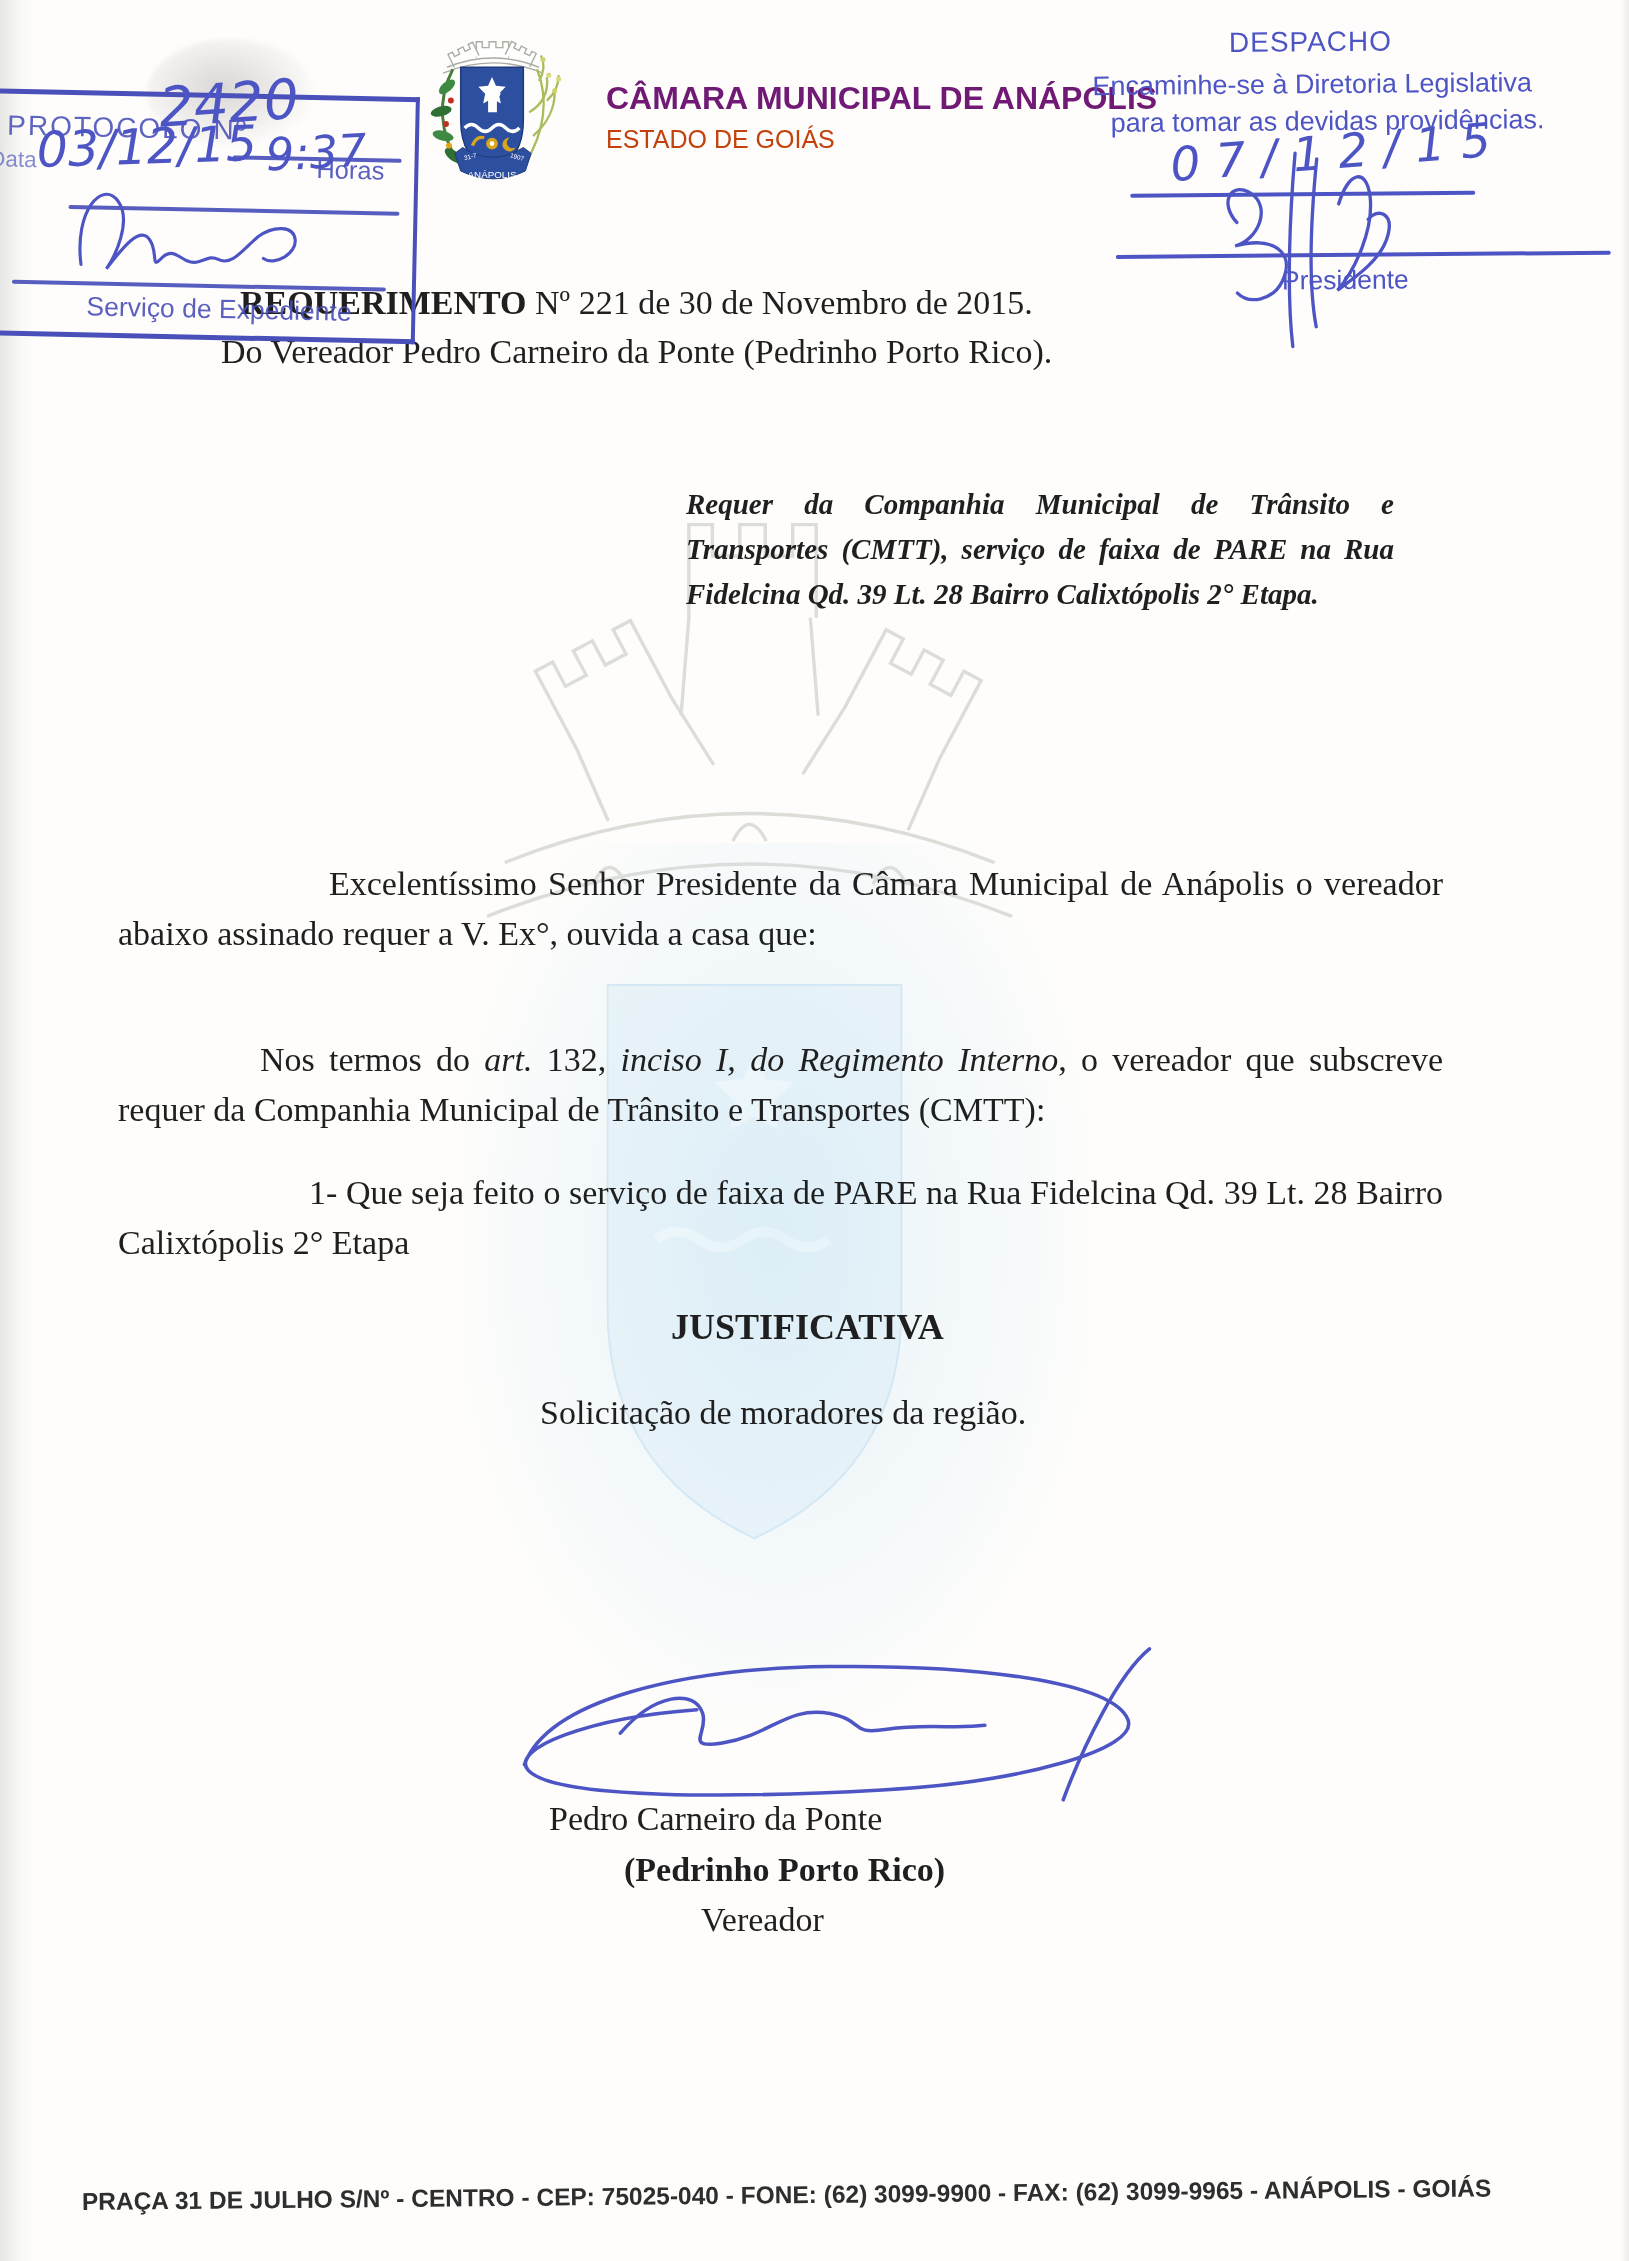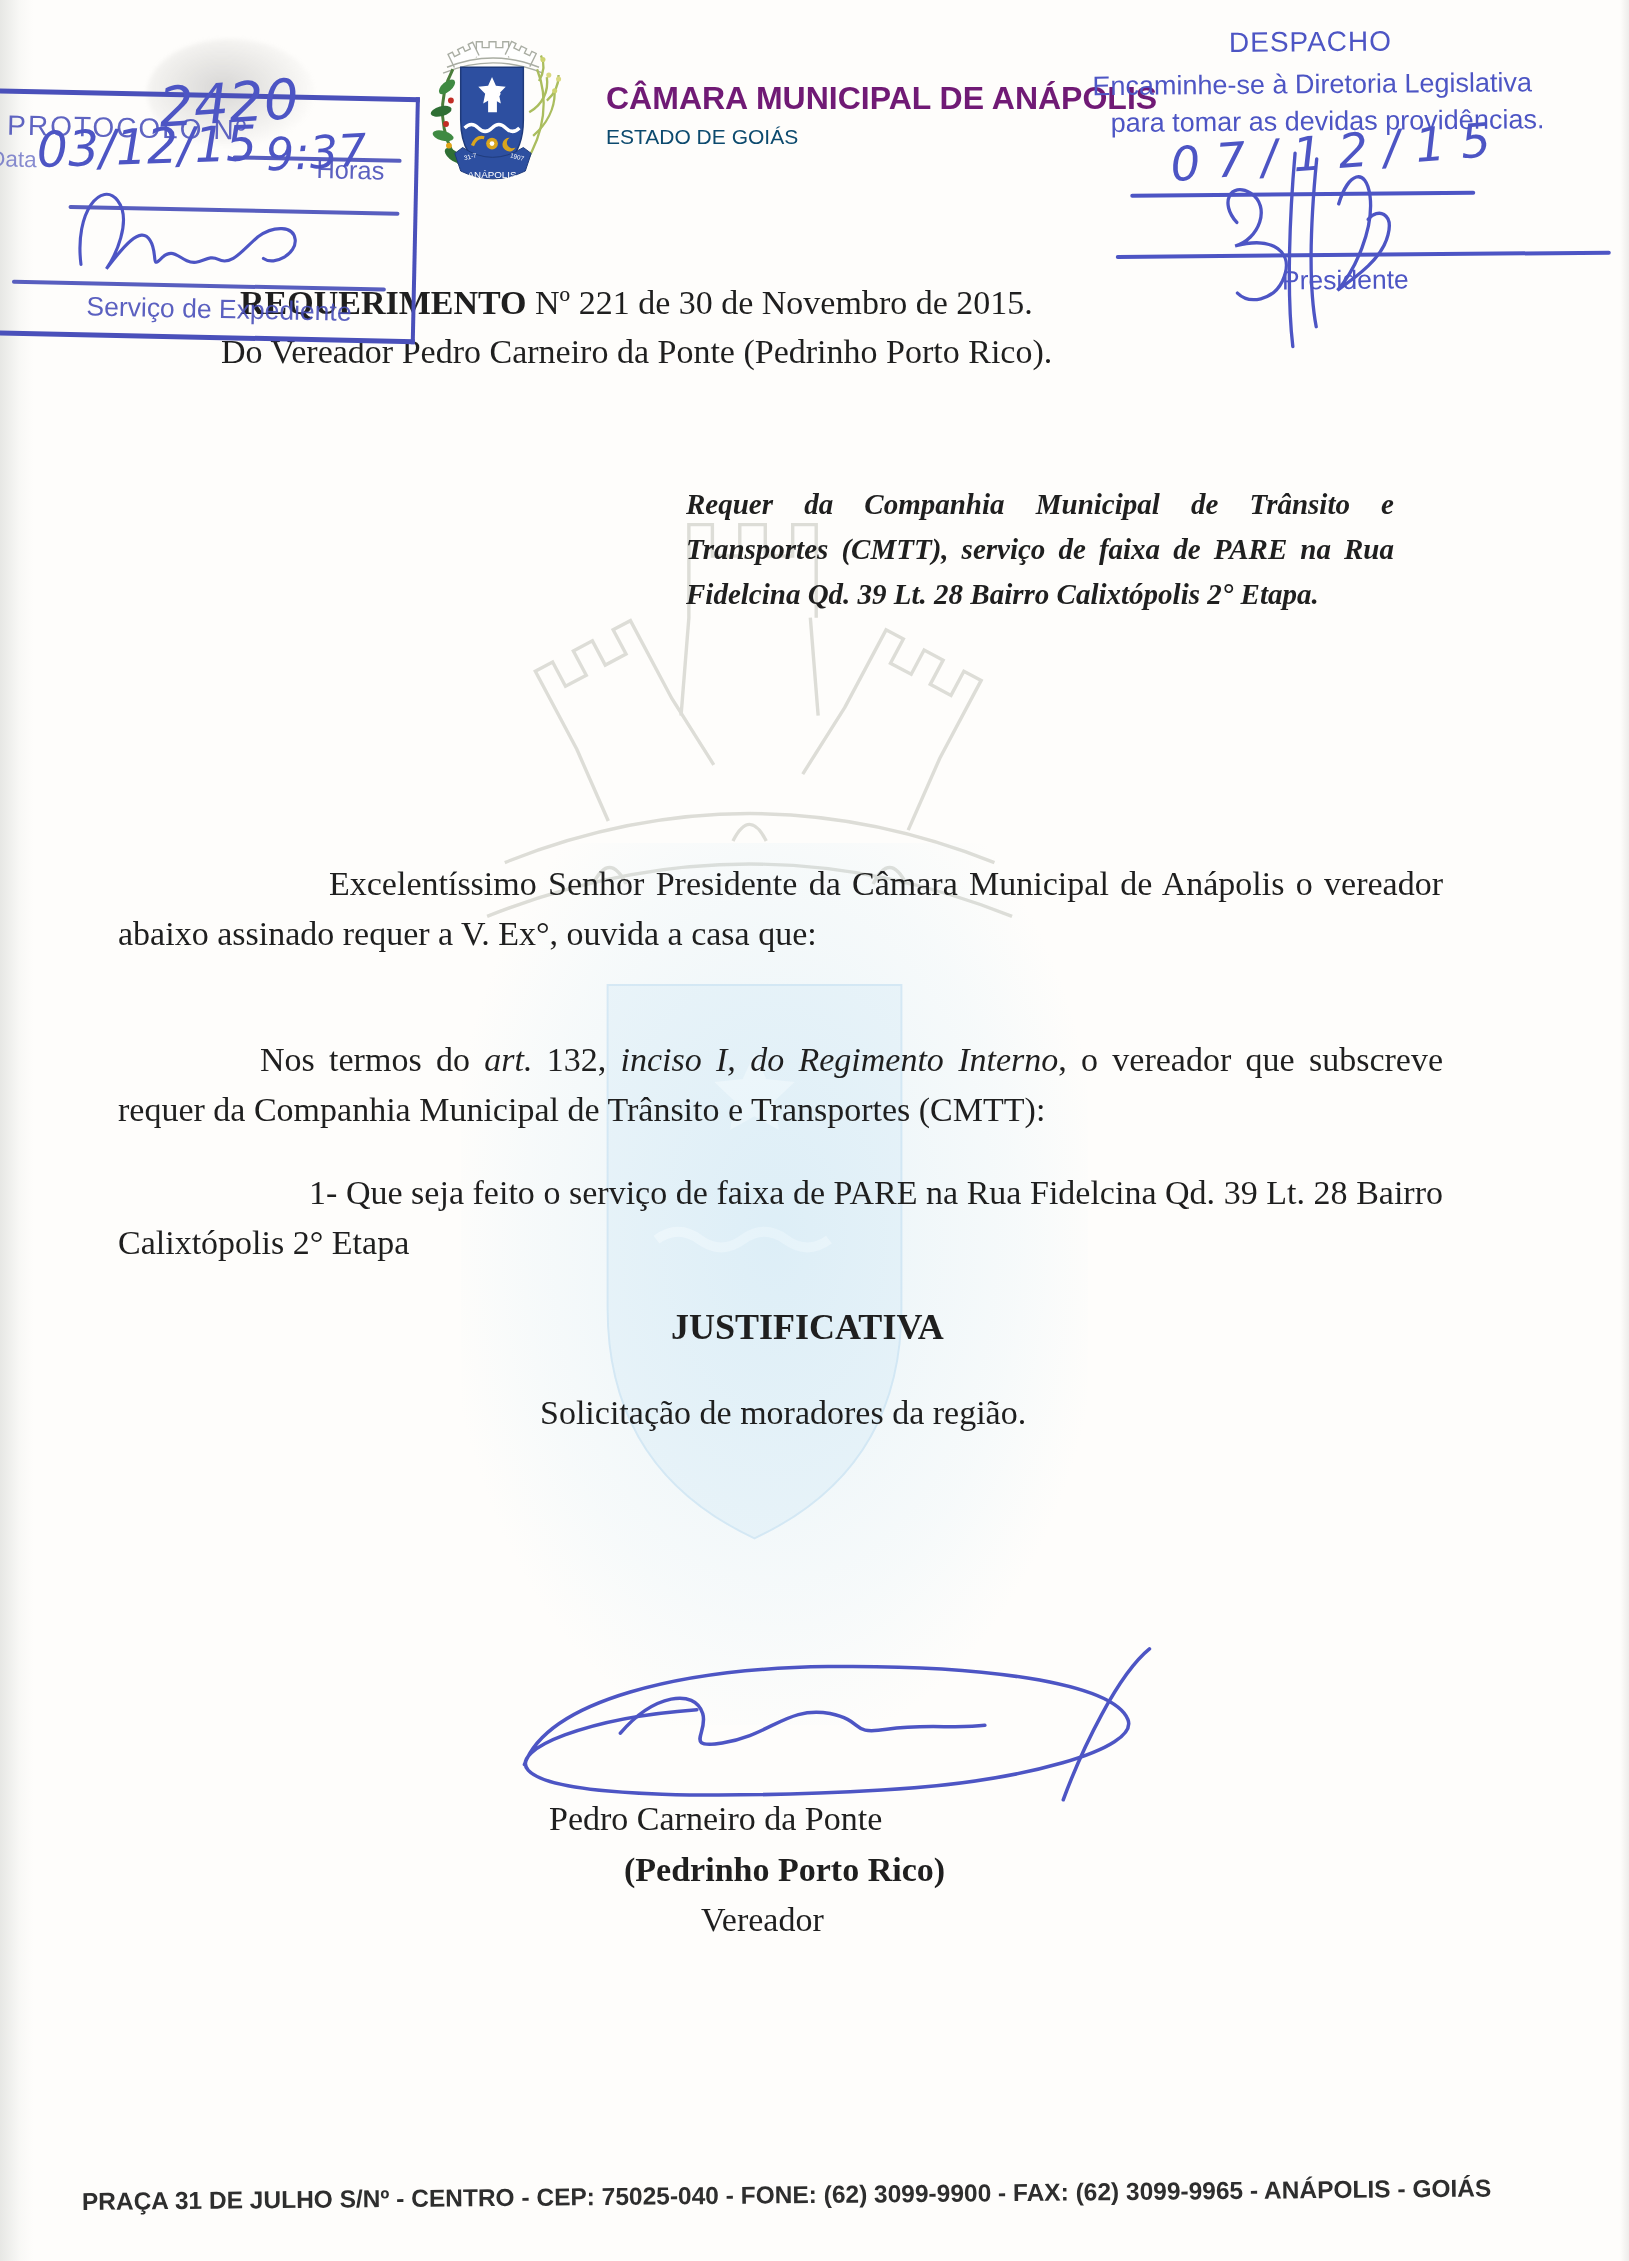--- a/index.html
+++ b/index.html
@@ -25,21 +25,21 @@
   .proto .line{background:#4a50ba;height:3.9px;border-radius:2px;opacity:.92;}
   .hand{font-family:"DejaVu Sans",sans-serif;font-style:italic;color:#4d55c4;white-space:nowrap;}
   .proto .num{left:182px;top:-27.4px;font-size:55px;transform:rotate(-5deg);}
   .proto .datelbl{left:13.7px;top:53px;font-size:22.5px;opacity:.65;}
   .proto .dateval{left:61px;top:21.6px;font-size:49px;transform:rotate(-3deg);}
   .proto .timeval{left:290px;top:25.5px;font-size:45px;transform:rotate(-4deg);}
   .proto .horas{left:341px;top:55px;font-size:25.5px;opacity:.9;}
   .proto .office{left:114px;top:196px;font-size:26.5px;opacity:.9;}
   
   .org{left:606px;top:80px;font-family:"Liberation Sans",sans-serif;font-weight:bold;font-size:32px;color:#701a75;z-index:2;}
-  .state{left:606px;top:125px;font-family:"Liberation Sans",sans-serif;font-size:21px;color:#0c4a6e;z-index:2;}
+  .state{left:606px;top:125px;font-family:"Liberation Sans",sans-serif;font-size:25px;color:#c2410c;z-index:2;}
   .coat{left:400px;top:17.6px;z-index:2;}
   
   .desp{left:1054px;top:17.6px;width:568px;height:294px;z-index:3;color:#4d55c4;
       font-family:"Liberation Sans",sans-serif;transform:rotate(-.5deg);}
   .desp .t{left:176px;top:7.8px;font-size:28px;letter-spacing:1px;}
   .desp .l1{left:39px;top:51px;font-size:27px;white-space:nowrap;}
   .desp .l2{left:57px;top:88px;font-size:27px;white-space:nowrap;}
   .desp .dt{left:116px;top:106px;font-size:47px;letter-spacing:15.7px;transform:rotate(-4deg);}
   .desp .u1{left:76px;top:174px;width:345px;height:3.9px;background:#4d55c4;border-radius:2px;}
   .desp .u2{left:61px;top:235px;width:495px;height:3.9px;background:#4d55c4;border-radius:2px;}

